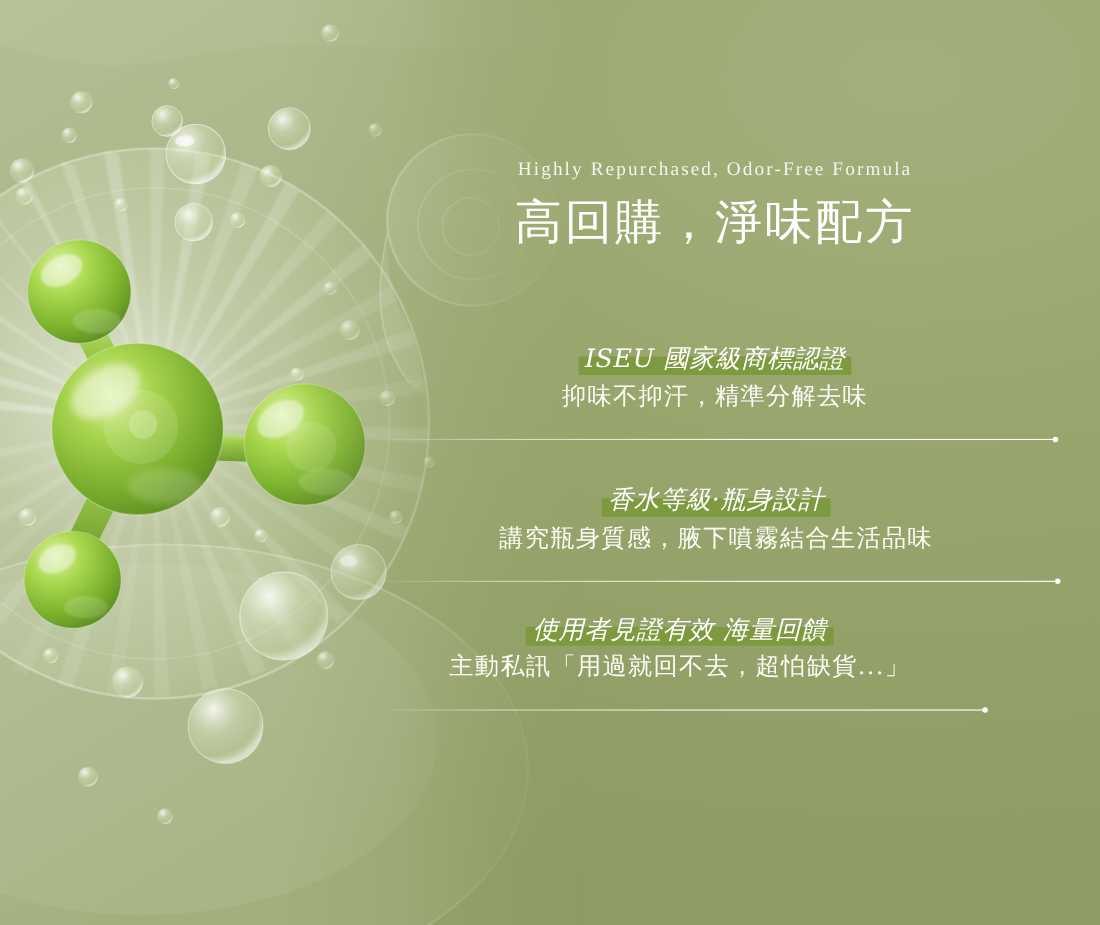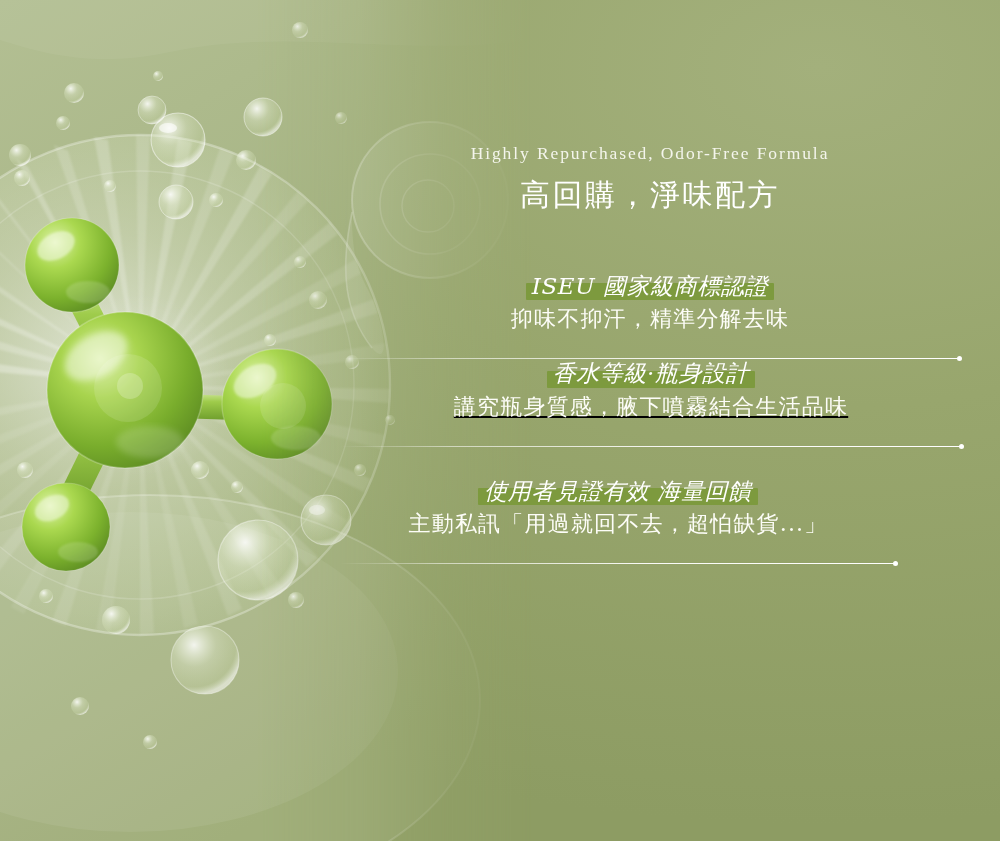--- a/index.html
+++ b/index.html
@@ -22,26 +22,26 @@
   
   #content{position:absolute;right:40px;top:0;width:620px;height:841px;text-align:center;}
 
   .eyebrow{
     position:absolute;right:0;top:143px;width:100%;
     font-size:17.5px;letter-spacing:1.9px;color:#f4f5ec;
     font-family:"Liberation Serif","DejaVu Serif",serif;white-space:nowrap;
   }
   .headline{
     position:absolute;right:0;top:176px;width:100%;
-    font-size:30px;letter-spacing:2.5px;color:#ffffff;line-height:1.25;
+    font-size:43px;letter-spacing:2.5px;color:#ffffff;line-height:1.25;
     font-family:"DejaVu Serif","Liberation Serif",serif;white-space:nowrap;
   }
 
   .blocks{position:absolute;right:0;top:272px;width:100%;}
-  .block{position:relative;}
+  .block{position:relative;margin-top:41px;}
   .b-title{position:relative;display:inline-block;white-space:nowrap;
     font-style:italic;font-size:23px;letter-spacing:.6px;color:#ffffff;
     line-height:1.28;padding:0 6px;z-index:2;
     font-family:"DejaVu Serif","Liberation Serif",serif;}
   .b-title::before{content:"";position:absolute;left:0;right:0;
     bottom:1px;height:58%;background:#7d9a3e;z-index:-1;border-radius:1px;}
   .b-sub{margin-top:3px;white-space:nowrap;
     font-size:22px;letter-spacing:1.2px;color:#fdfdf8;
     font-family:"DejaVu Serif","Liberation Serif",serif;}
 
@@ -263,21 +263,21 @@
 
       <div class="block" style="margin-right:0px;">
         <span class="b-title">ISEU 國家級商標認證</span>
         <div class="b-sub">抑味不抑汗，精準分解去味</div>
         <div class="rule" style="width:620px;margin-top:24px;">
             <i></i>
           </div>
       </div>
 
 
-      <div class="block" style="margin-right:-2px;text-decoration:underline;">
+      <div class="block" style="margin-right:-2px;">
         <span class="b-title">香水等級·瓶身設計</span>
         <div class="b-sub">講究瓶身質感，腋下噴霧結合生活品味</div>
         <div class="rule" style="width:622px;margin-top:24px;">
             <i></i>
           </div>
       </div>
 
       <div class="block" style="margin-top:30px;margin-right:64px;">
         <span class="b-title">使用者見證有效 海量回饋</span>
         <div class="b-sub">主動私訊「用過就回不去，超怕缺貨...」</div>

